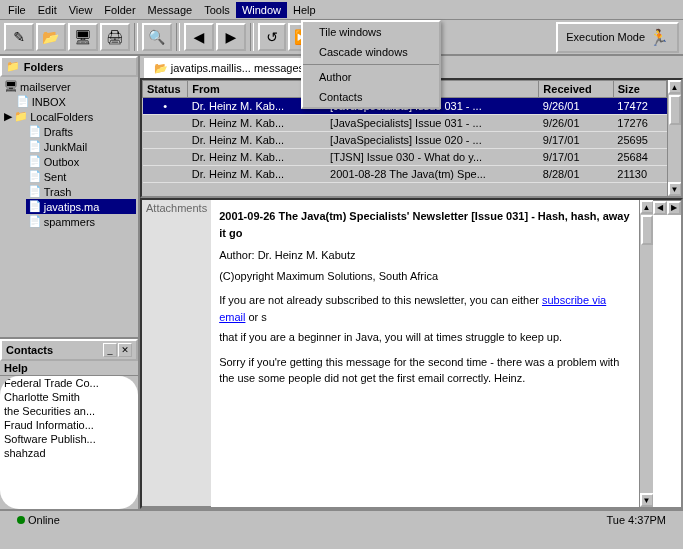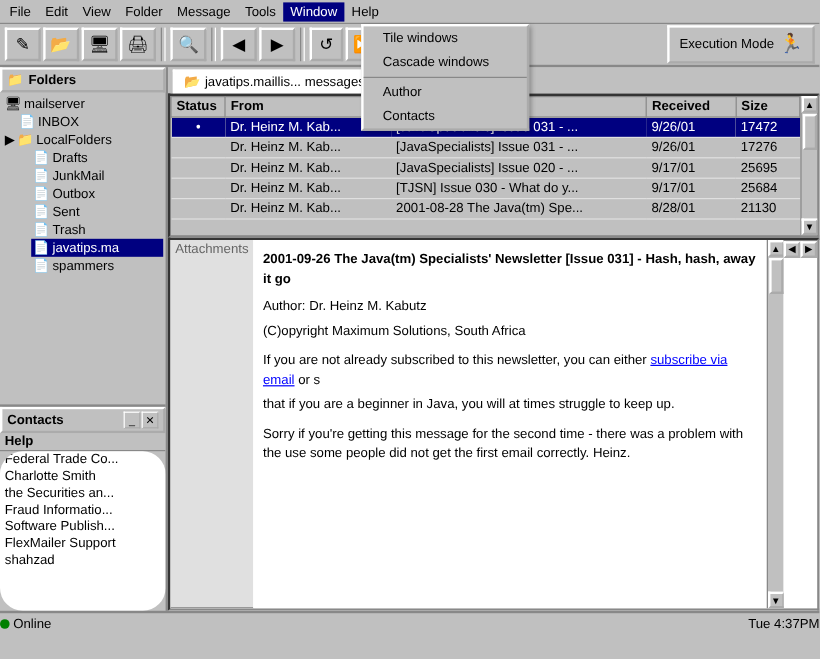--- a/index.html
+++ b/index.html
@@ -262,21 +262,21 @@
       text-decoration: underline;
     }
 
     
     .statusbar {
       height: 20px;
       background: #c0c0c0;
       border-top: 2px solid #888;
       display: flex;
       align-items: center;
-      padding: 0 0;
+      padding: 0 17px;
       font-size: 11px;
     }
     .status-online {
       display: flex;
       align-items: center;
       gap: 3px;
       flex: 1;
     }
     .online-dot {
       width: 8px;
@@ -443,21 +443,20 @@
           <button class="contacts-header-btn">✕</button>
         </div>
       </div>
       <div class="contacts-name-header">Help</div>
       <div class="contacts-list">
         <div class="contact-item">Federal Trade Co...</div>
         <div class="contact-item">Charlotte Smith</div>
         <div class="contact-item">the Securities an...</div>
         <div class="contact-item">Fraud Informatio...</div>
         <div class="contact-item">Software Publish...</div>
-        <div class="contact-item">FlexMailer Support</div>
         <div class="contact-item">shahzad</div>
       </div>
     </div>
   </div>
 
   <div class="right-panel">
 
     <div class="message-tabs">
       <div class="tab-btn tab-active">
         <span>

